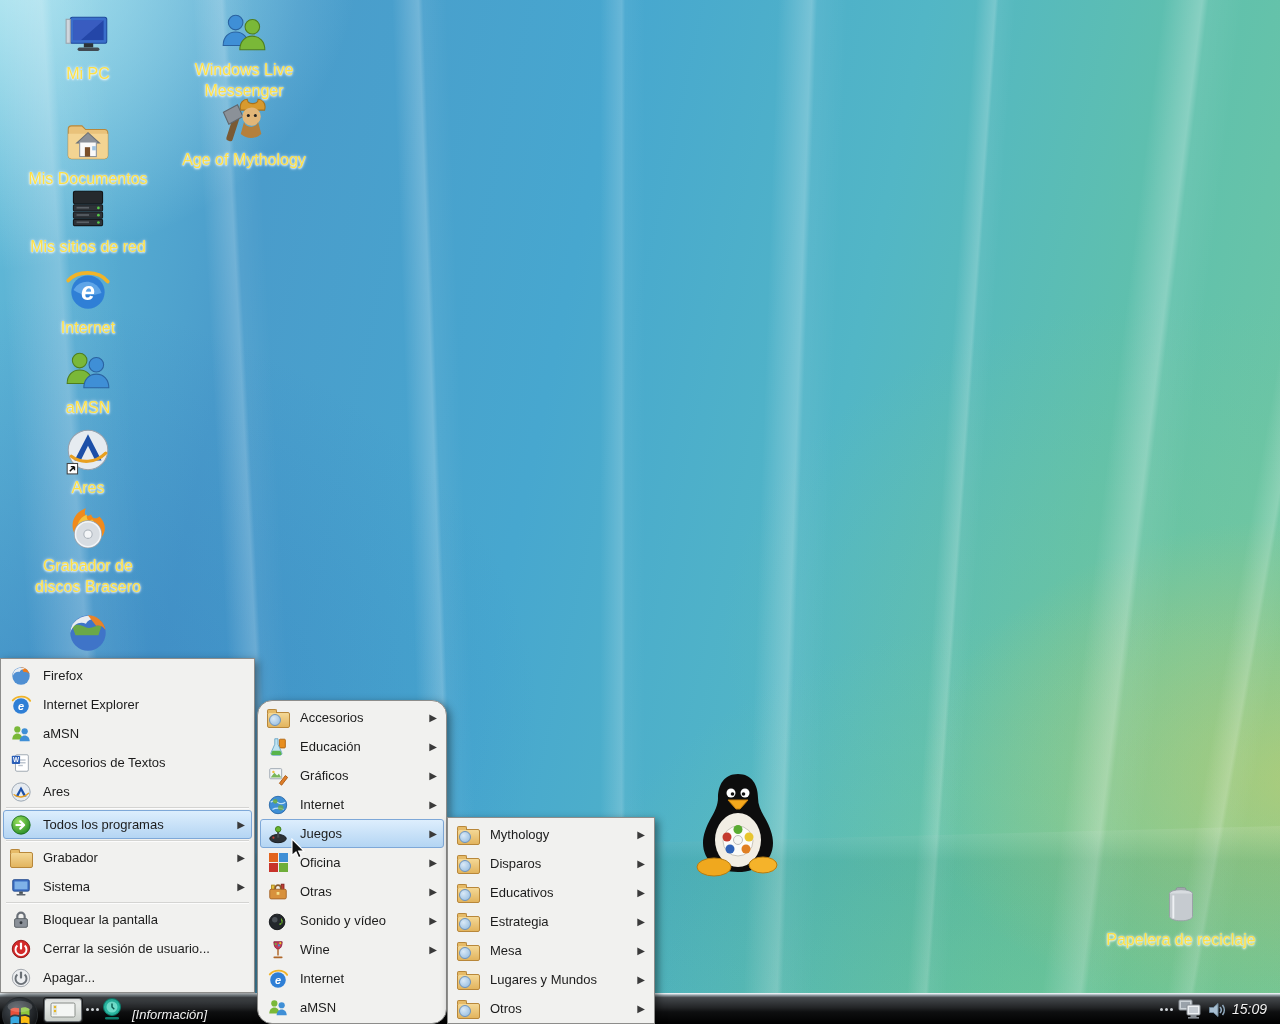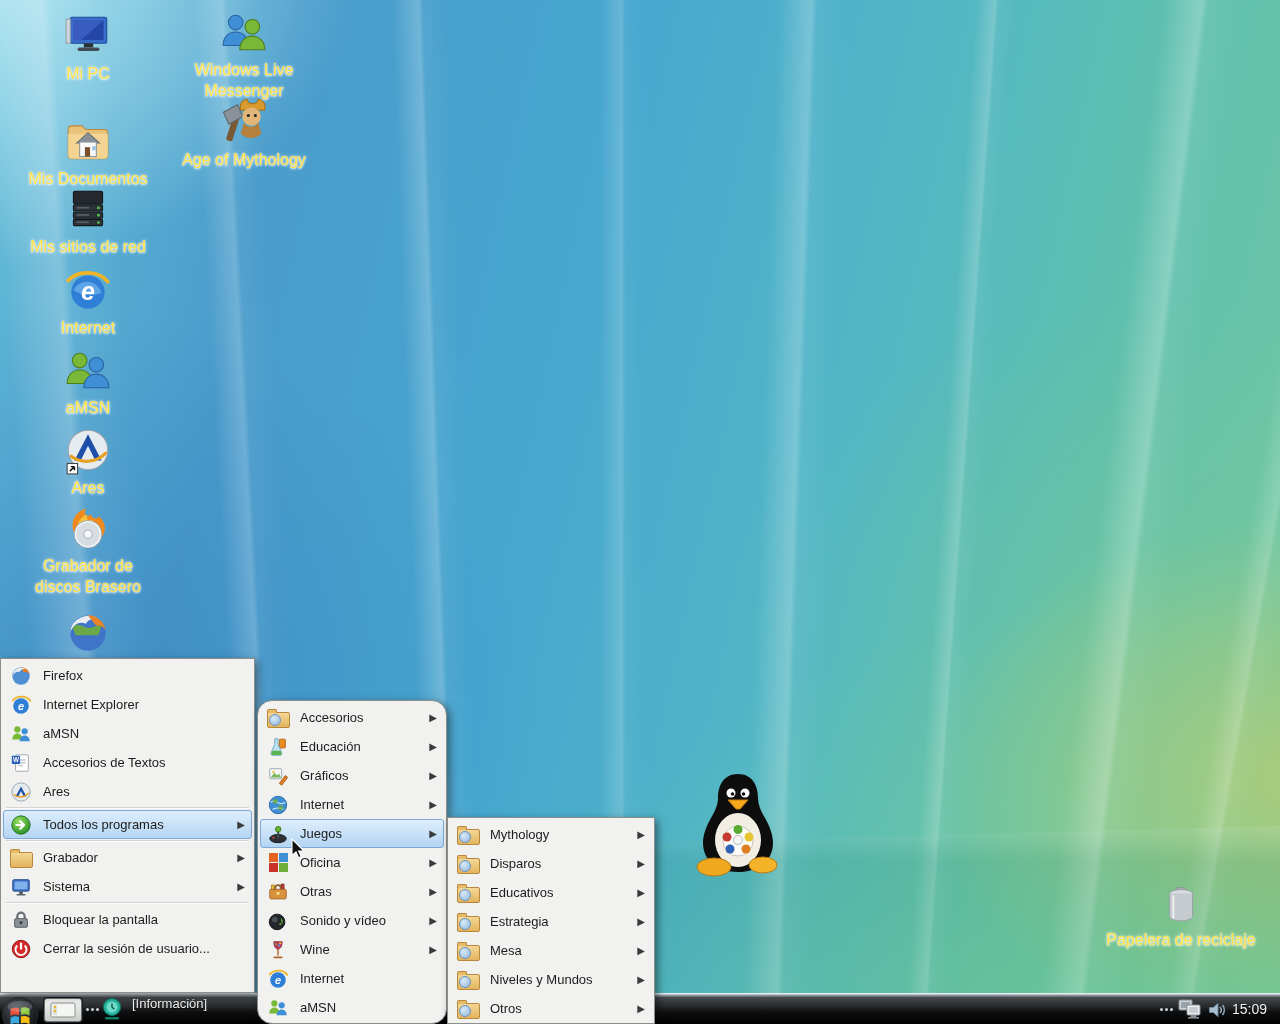--- a/index.html
+++ b/index.html
@@ -45,21 +45,21 @@
     background:#e6bb68;border:1px solid #b8873a;border-bottom:none;border-radius:2px 2px 0 0;}
   .cssfolder.disc::after{content:"";position:absolute;left:1px;top:1px;width:10px;height:10px;border-radius:50%;
     background:radial-gradient(circle at 35% 35%,#d9e9f7,#8fb8dd);border:1px solid #6b93bf;}
   .officeic{display:grid;grid-template-columns:9px 9px;grid-template-rows:9px 9px;gap:1px;}
   .officeic span{display:block;}
 
   
   .taskbar{position:absolute;left:0;top:993px;width:1280px;height:31px;z-index:5;
     background:linear-gradient(#cfd9df 0%,#8b959b 5%,#45494d 12%,#232527 45%,#0e0f10 60%,#000 100%);
     border-top:1px solid #e8eef2;box-sizing:border-box;color:#fff;}
-  .tb-item{position:absolute;display:flex;align-items:flex-start;}
+  .tb-item{position:absolute;display:flex;align-items:flex-end;font-style:italic;}
   .tb-label{font-size:13px;color:#f2f2f2;text-shadow:0 1px 1px #000;}
   .dots{display:flex;gap:2px;}
   .dots i{width:3px;height:3px;border-radius:50%;background:#cfd4d8;display:block;}
   .qlbox{width:36px;height:22px;border-radius:3px;border:1px solid #6a6f73;
     background:linear-gradient(#f2f4f2,#c9cec9);box-shadow:0 0 0 1px #1a1b1c;display:flex;align-items:center;justify-content:center;}
 
   .cursor{position:absolute;z-index:30;}
 </style>
 </head>
 <body>
@@ -339,20 +339,30 @@
     <div class="mi">
       <span class="ic">
         <svg width="22" height="22" viewBox="0 0 24 24">
             <circle cx="12" cy="12" r="9.5" fill="#d42a2a" stroke="#8e1111"></circle>
             <path d="M12 6v5.5" stroke="#fff" stroke-width="2.4" stroke-linecap="round"></path>
             <path d="M8 8.2a6 6 0 1 0 8 0" fill="none" stroke="#fff" stroke-width="2.1"></path>
           </svg>
       </span>
       <span class="lbl">Cerrar la sesión de usuario...</span>
     </div>
+    <div class="mi">
+      <span class="ic">
+        <svg width="22" height="22" viewBox="0 0 24 24">
+            <circle cx="12" cy="12" r="9.5" fill="#eceef0" stroke="#9aa0a6"></circle>
+            <path d="M12 6v5.5" stroke="#6a7076" stroke-width="2.4" stroke-linecap="round"></path>
+            <path d="M8 8.2a6 6 0 1 0 8 0" fill="none" stroke="#6a7076" stroke-width="2.1"></path>
+          </svg>
+      </span>
+      <span class="lbl">Apagar...</span>
+    </div>
   </div>
 
   <div class="menu" style="left:257px;top:700px;width:190px;height:324px;z-index:11;border-radius:15px;">
     <div class="mi">
       <span class="ic">
           <span class="cssfolder disc"></span>
         </span>
       <span class="lbl">Accesorios</span>
       <span class="arr">▶</span>
     </div>
@@ -514,21 +524,21 @@
       <span class="ic">
           <span class="cssfolder disc"></span>
         </span>
       <span class="lbl">Mesa</span>
       <span class="arr">▶</span>
     </div>
     <div class="mi">
       <span class="ic">
           <span class="cssfolder disc"></span>
         </span>
-      <span class="lbl">Niveles y Mundos</span>
+      <span class="lbl">Lugares y Mundos</span>
       <span class="arr">▶</span>
     </div>
     <div class="mi">
       <span class="ic">
           <span class="cssfolder disc"></span>
         </span>
       <span class="lbl">Otros</span>
       <span class="arr">▶</span>
     </div>
   </div>

